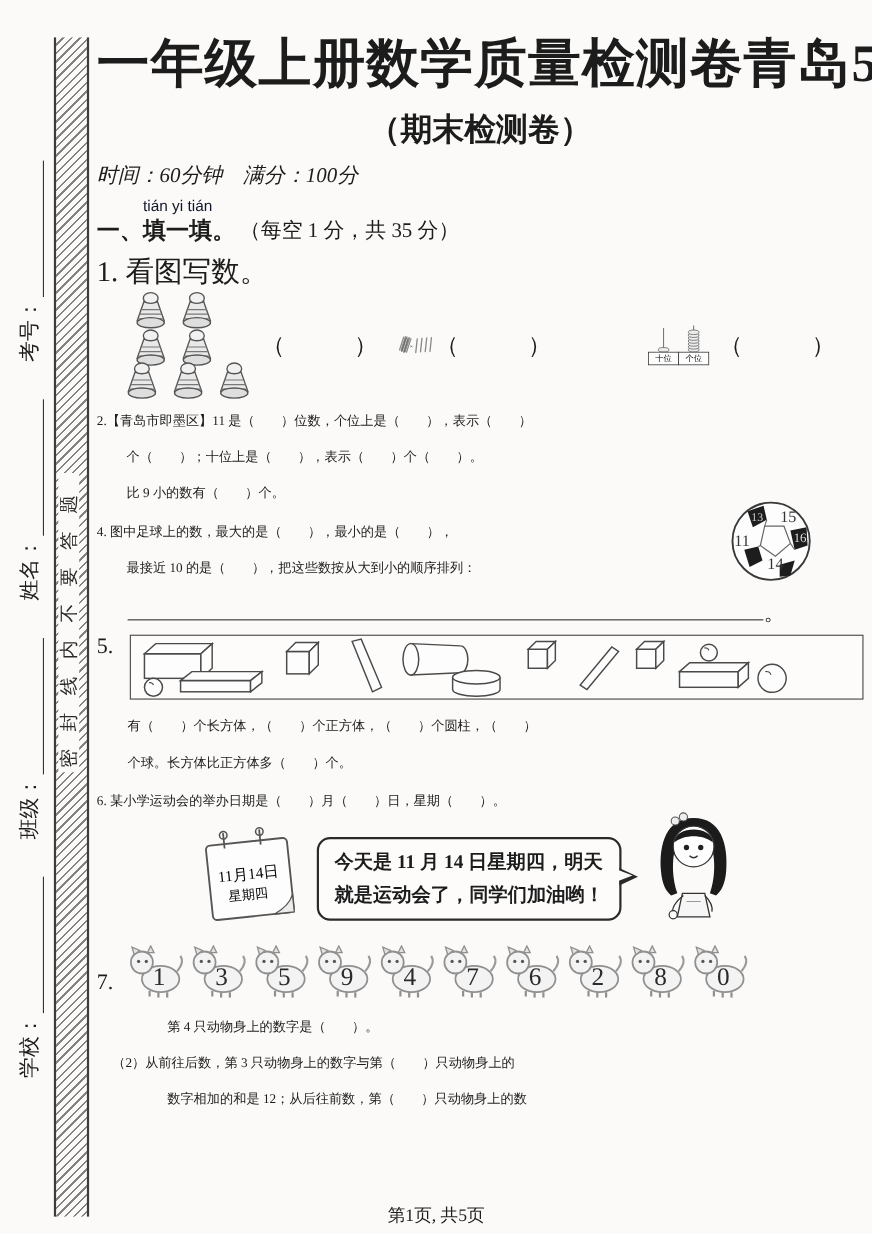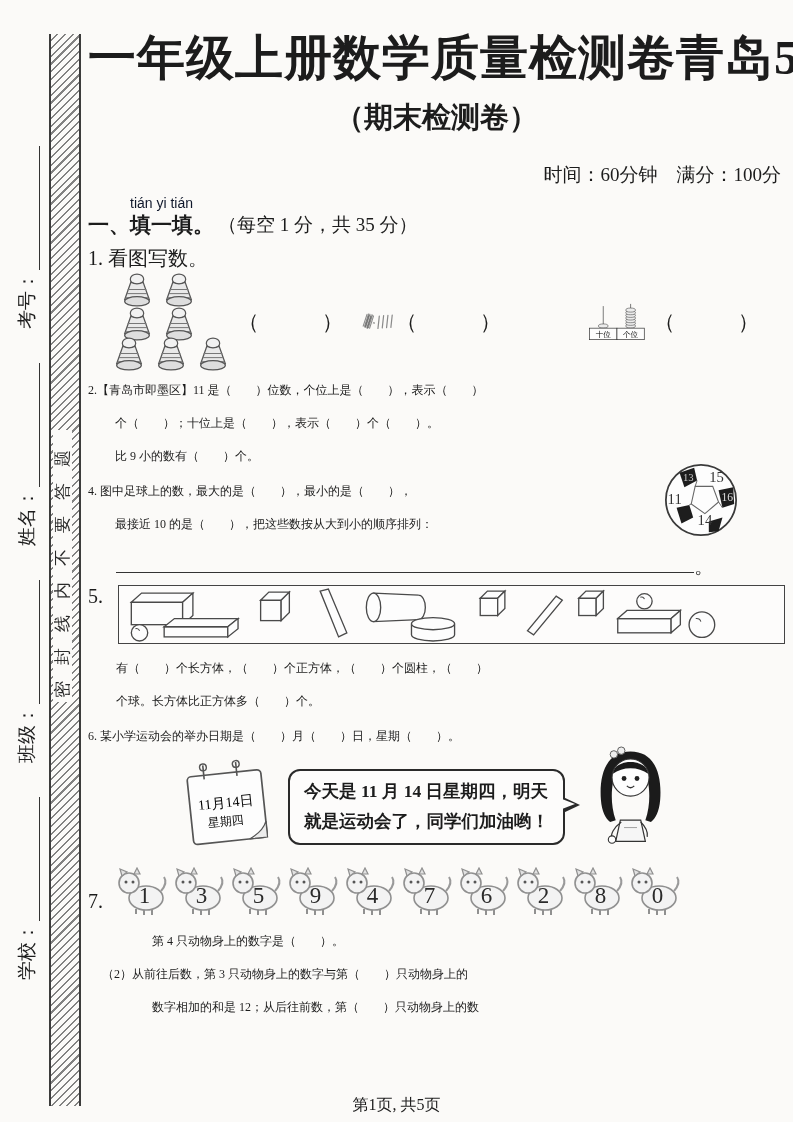--- a/index.html
+++ b/index.html
@@ -14,34 +14,34 @@
   .sb-field{display:inline-flex;align-items:flex-end;margin-left:34px;}
   .sb-field:first-child{margin-left:100px;}
   .sb-line{display:inline-block;width:124px;height:16px;border-bottom:1.5px solid #333;margin-left:2px;}
   .seal-strip{position:absolute;left:-457px;top:547px;width:1040px;height:26px;
     transform:rotate(-90deg);font-size:17px;line-height:26px;z-index:3;}
   .seal-text{margin-left:378px;letter-spacing:16px;background:#fbfaf8;padding:0 4px;color:#2a2a2a;}
   
   .content{position:absolute;left:88px;top:0;width:697px;height:1122px;}
   .title{margin-top:26px;text-align:left;font-size:48px;font-weight:bold;letter-spacing:1px;white-space:nowrap;}
   .subtitle{text-align:center;font-size:29px;font-weight:bold;margin-top:8px;}
-  .meta{text-align:right;font-size:19px;margin-top:24px;padding-right:4px;}
+  .meta{font-size:19px;margin-top:8px;padding-right:4px;font-style:italic;}
   table.score{width:100%;border-collapse:collapse;margin-top:8px;border:2px solid #222;}
   table.score td{border:1.5px solid #222;height:29px;text-align:center;font-size:19px;}
   table.score td.first{width:12%;}
   .sec-line{margin-top:8px;font-size:19px;display:flex;align-items:flex-end;}
   .sec-num,.sec-word,.sec-period{font-weight:bold;font-size:21px;}
   .ruby-wrap{display:inline-flex;flex-direction:column;align-items:center;}
   .pinyin{font-family:"Liberation Sans","DejaVu Sans",sans-serif;font-size:14px;color:#0f172a;line-height:15px;}
   .sec-note{margin-left:4px;padding-bottom:1px;}
   .q-line{font-size:12px;line-height:33px;white-space:nowrap;}
   .indent27{padding-left:27px;}
   .indent14{padding-left:14px;}
   .indent64{padding-left:64px;}
-  .q1-label{margin-top:6px;font-size:20px;}
+  .q1-label{margin-top:6px;font-size:26px;}
   .q1-row{display:flex;margin-top:2px;height:96px;}
   .q1-col{display:flex;justify-content:space-between;align-items:center;}
   .q1-blank{font-size:21px;}
   .shuttle-grid{line-height:0;}
   .shuttle-grid .r2{margin-left:-8px;margin-top:-4px;}
   .q4-wrap{position:relative;margin-top:2px;}
   .ball{position:absolute;top:-14px;right:38px;}
   .blankline-row{margin-top:10px;margin-left:28px;font-size:20px;line-height:30px;}
   .blank-line{display:inline-block;width:578px;border-bottom:1.5px solid #333;height:20px;}
   .q5-row{display:flex;margin-top:4px;align-items:flex-start;}

